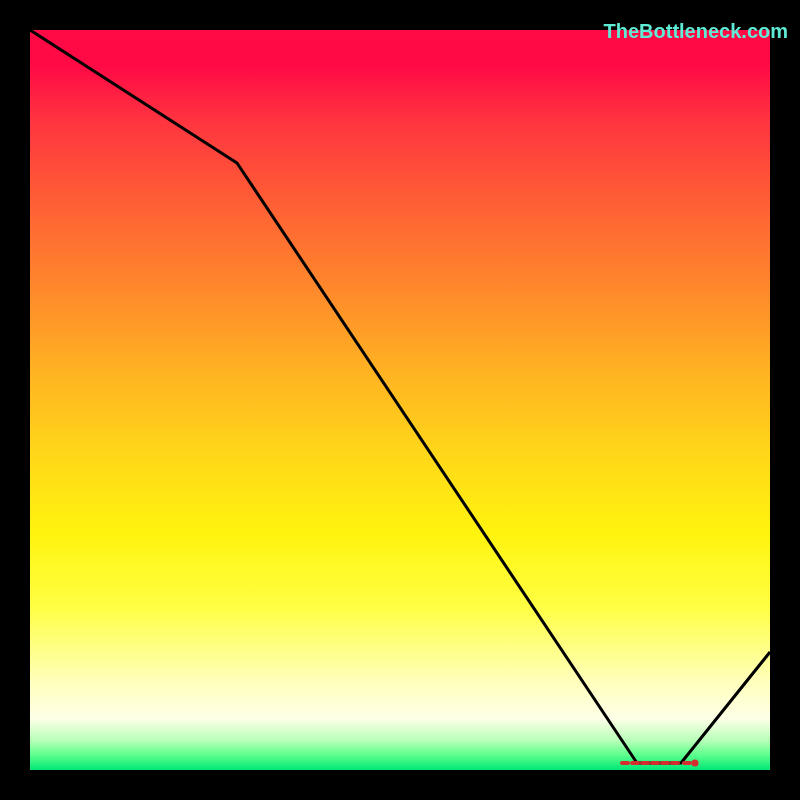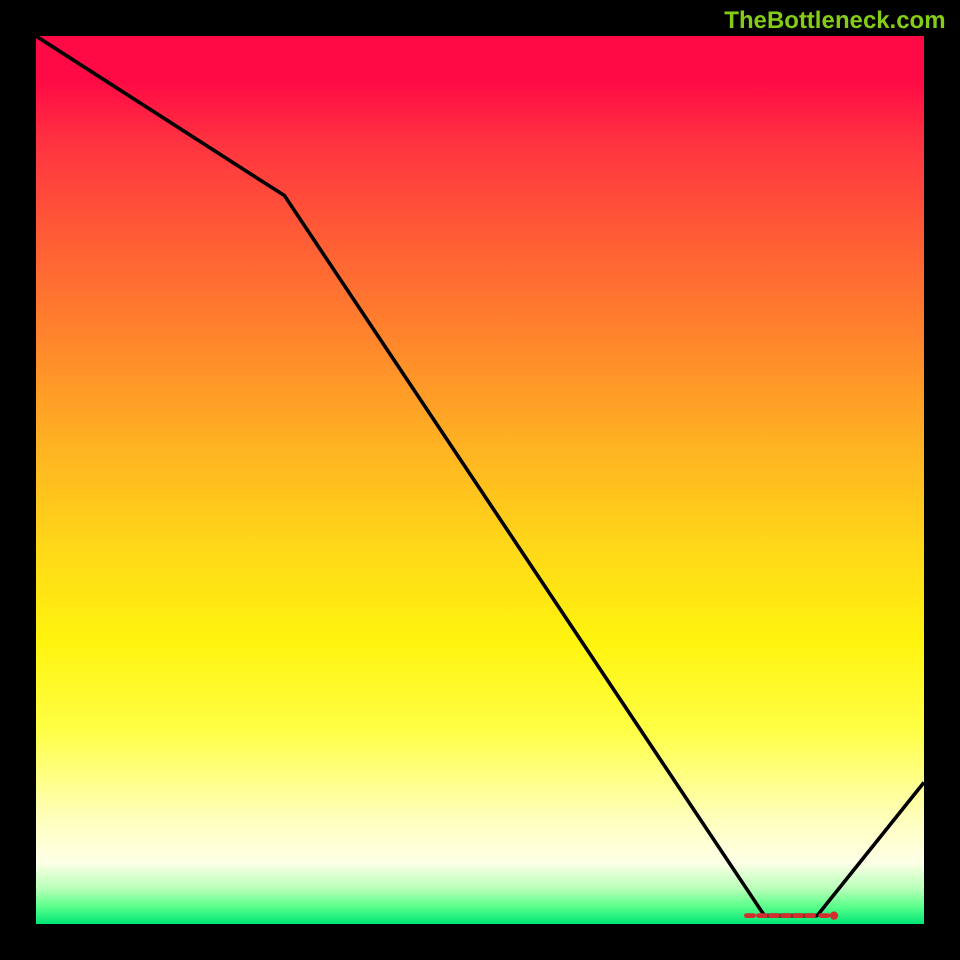--- a/index.html
+++ b/index.html
@@ -12,23 +12,23 @@
     font-family: Arial, sans-serif;
   }
   .container {
     width: 800px;
     height: 800px;
     background: #000;
     position: relative;
   }
   .watermark {
     position: absolute;
-    top: 6px;
+    top: 20px;
     right: 12px;
-    color: #84cc16;
+    color: #5eead4;
     font-size: 20px;
     font-weight: bold;
     z-index: 10;
   }
   .plot-area {
     position: absolute;
     left: 30px;
     top: 30px;
     width: 740px;
     height: 740px;

